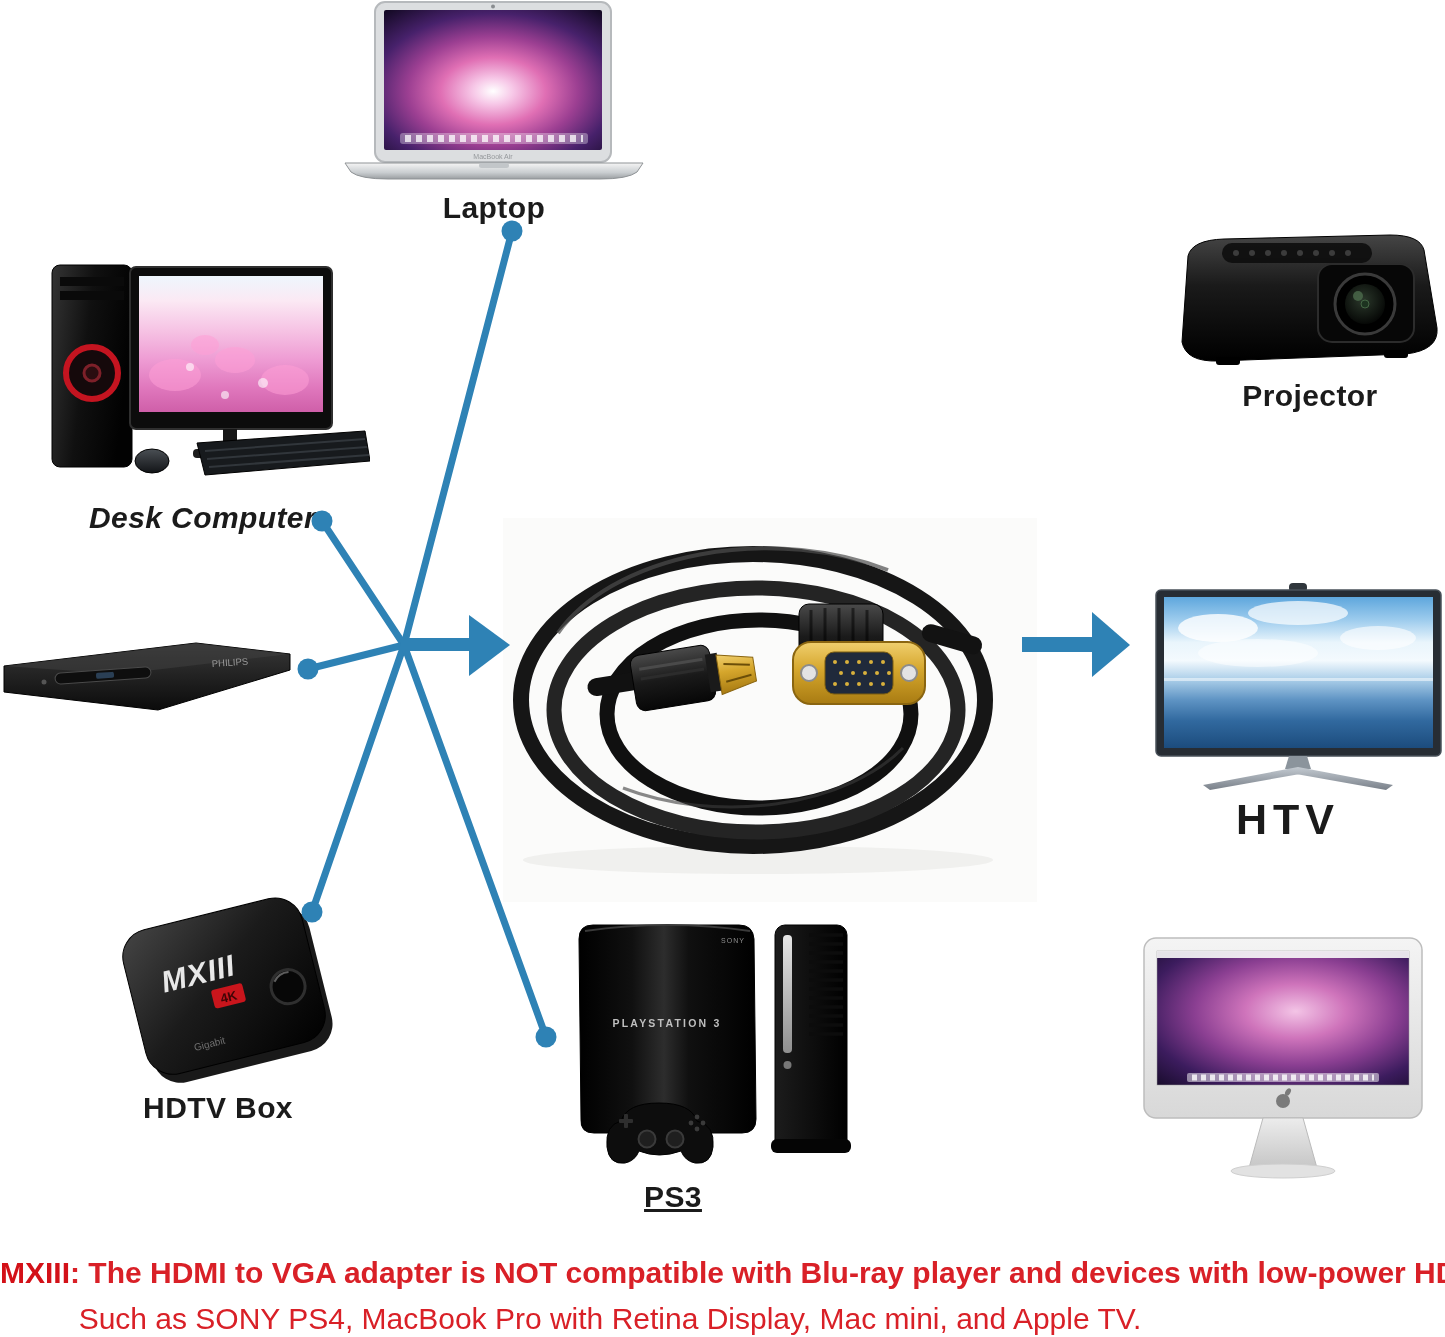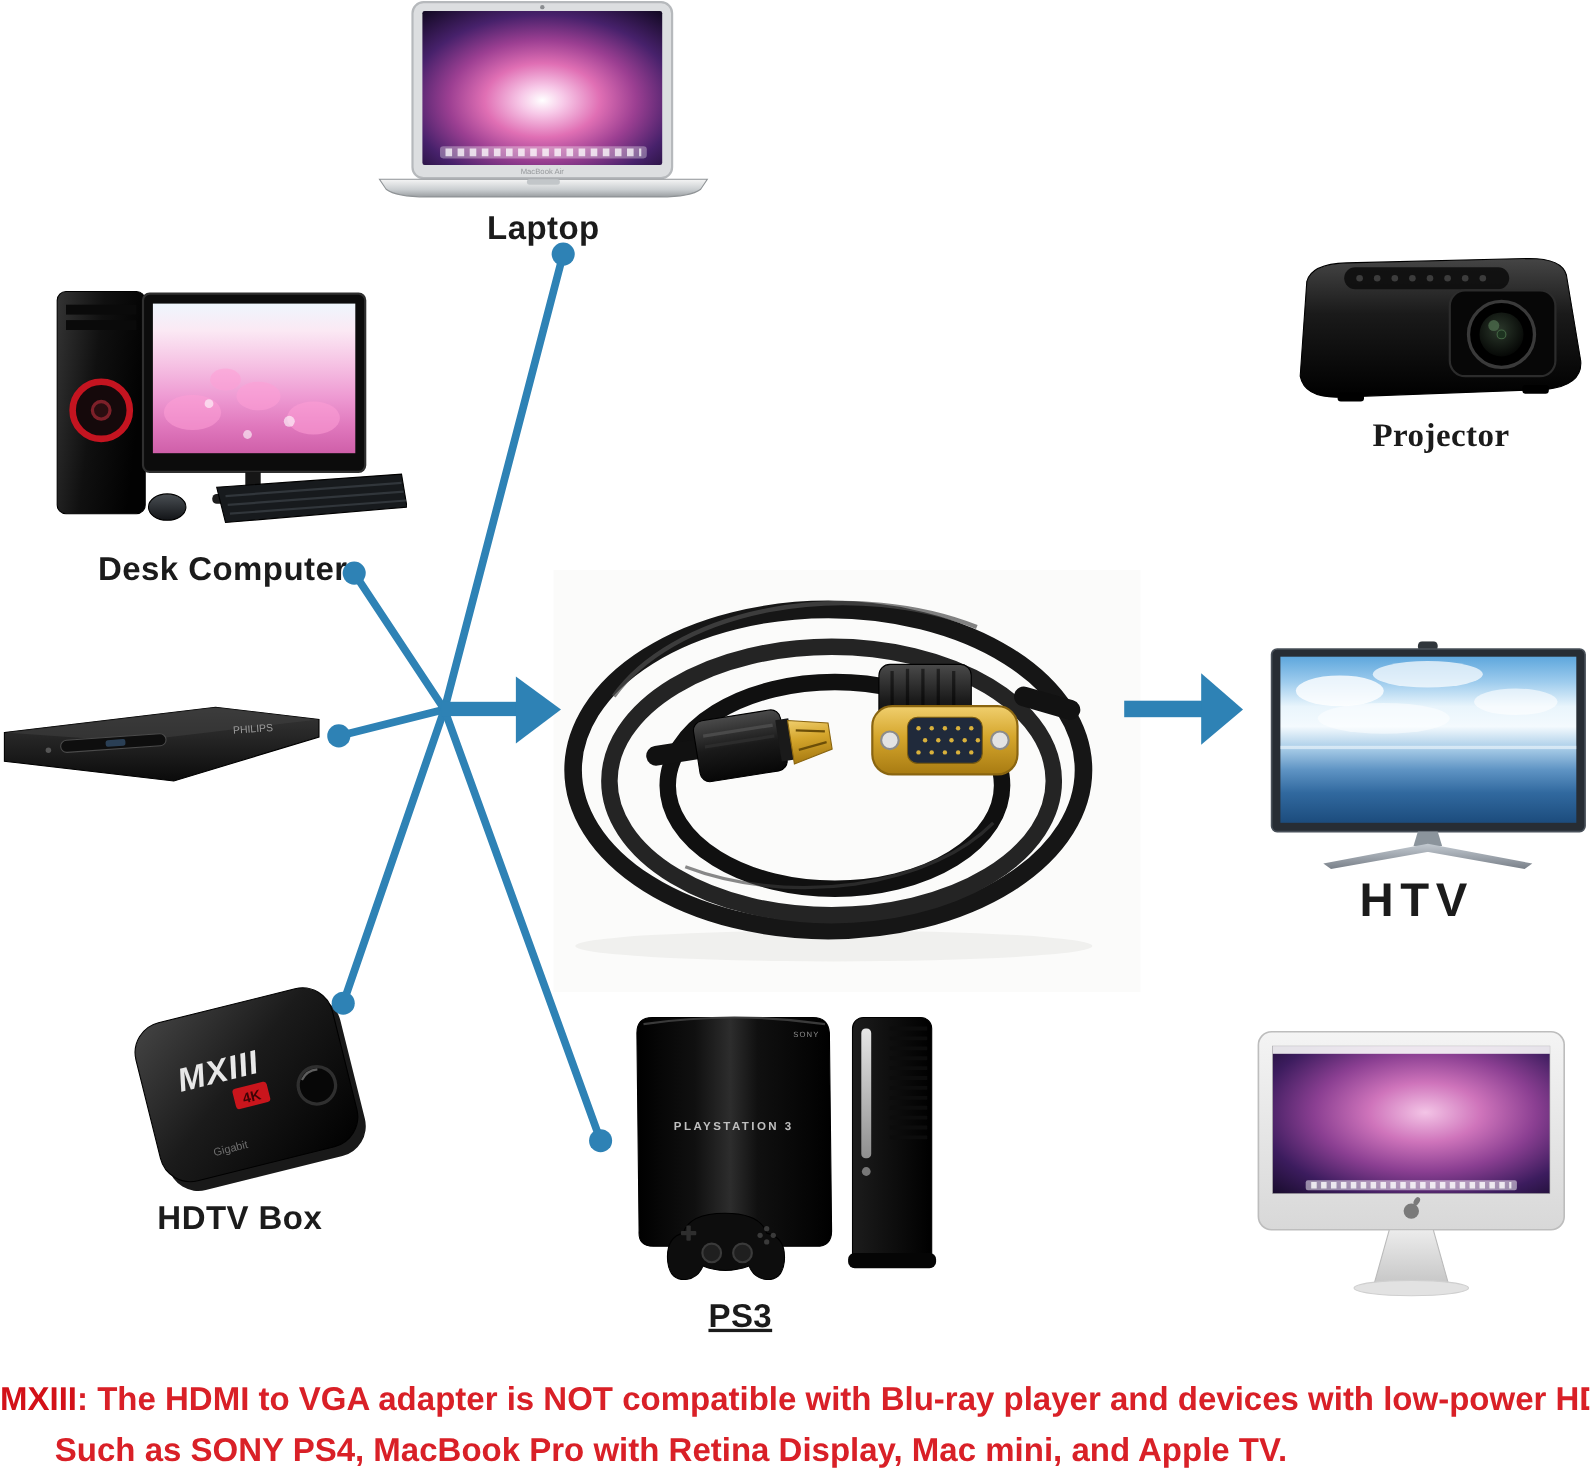--- a/index.html
+++ b/index.html
@@ -16,21 +16,21 @@
   }
   .overlay { position:absolute; left:0; top:0; z-index:6; pointer-events:none; }
   .cable-photo { position:absolute; left:503px; top:518px; z-index:2; }
   .note-line1 {
     position:absolute; left:0; right:0; top:1256px; text-align:center; z-index:4;
     font-size:30px; font-weight:600; color:#d92027; white-space:nowrap;
   }
   .note-line1 .note-prefix { font-weight:800; color:#d31118; }
   .note-line2 {
     position:absolute; left:0; width:1220px; top:1302px; text-align:center; z-index:4;
-    font-size:30px; font-weight:700; color:#d92027; white-space:nowrap;
+    font-size:30px; font-weight:400; color:#d92027; white-space:nowrap;
   }
   svg text { font-family:"Liberation Sans", sans-serif; }
 </style>
 </head>
 <body>
 
 <div class="canvas">
 
   <svg class="overlay" width="1445" height="1337" viewBox="0 0 1445 1337">
     <g stroke="#2E82B5" stroke-width="7" stroke-linecap="round">
@@ -79,21 +79,21 @@
       <rect x="56" y="10" width="218" height="140" rx="2" fill="url(#lap-aurora)"></rect>
       <rect x="72" y="133" width="188" height="11" rx="3" fill="#ffffff" opacity="0.33"></rect>
       <line x1="77" y1="138.5" x2="255" y2="138.5" stroke="#ffffff" stroke-width="7" stroke-dasharray="6 5" opacity="0.75"></line>
       <text x="165" y="158.5" font-size="7" fill="#95989b" text-anchor="middle">MacBook Air</text>
       <path d="M17,163 L315,163 L309,172 Q300,179 272,179 L60,179 Q32,179 23,172 Z" fill="url(#lap-base)" stroke="#8f9396" stroke-width="1"></path>
       <rect x="151" y="163" width="30" height="5" rx="2.5" fill="#c2c6c9"></rect>
     </svg>
     <div class="device-label">Laptop</div>
   </div>
 
-  <div class="device" style="left:35px; top:255px; width:335px; z-index:3;">
+  <div class="device" style="left:35px; top:255px; width:335px; z-index:3;font-style:italic;">
     <svg class="art" width="335" height="245" viewBox="0 0 335 245">
       <defs>
         <linearGradient id="dsk-tower" x1="0" y1="0" x2="1" y2="0.3">
           <stop offset="0" stop-color="#343434"></stop>
             <stop offset="0.5" stop-color="#101010"></stop>
             <stop offset="1" stop-color="#020202"></stop>
         </linearGradient>
         <linearGradient id="dsk-flower" x1="0" y1="0" x2="0" y2="1">
           <stop offset="0" stop-color="#eef6fd"></stop>
             <stop offset="0.18" stop-color="#fbe9f4"></stop>
@@ -336,21 +336,21 @@
           <circle cx="190" cy="27" r="3"></circle>
       </g>
       <rect x="160" y="38" width="96" height="78" rx="14" fill="#070707" stroke="#2c2c2c" stroke-width="2"></rect>
       <circle cx="207" cy="78" r="30" fill="#000" stroke="#3a3a3a" stroke-width="3"></circle>
       <circle cx="207" cy="78" r="20" fill="url(#prj-lens)"></circle>
       <circle cx="200" cy="70" r="5" fill="#4c6b4c" opacity="0.8"></circle>
       <circle cx="207" cy="78" r="4" fill="#1d3320" stroke="#446644"></circle>
       <rect x="58" y="131" width="24" height="8" rx="3" fill="#000"></rect>
       <rect x="226" y="124" width="24" height="8" rx="3" fill="#000"></rect>
     </svg>
-    <div class="device-label" style="padding-left:18px;font-family:Liberation Serif, serif;">Projector</div>
+    <div class="device-label" style="padding-left:18px;">Projector</div>
   </div>
 
   <div class="device" style="left:1148px; top:583px; width:300px; z-index:3;">
     <svg class="art" width="300" height="212" viewBox="0 0 300 212">
       <defs>
         <linearGradient id="tvv-sky" x1="0" y1="0" x2="0" y2="1">
           <stop offset="0" stop-color="#5ea7dd"></stop>
             <stop offset="0.15" stop-color="#9ccbed"></stop>
           <stop offset="0.3" stop-color="#e9f5fc"></stop>
             <stop offset="0.42" stop-color="#f4fafe"></stop>

